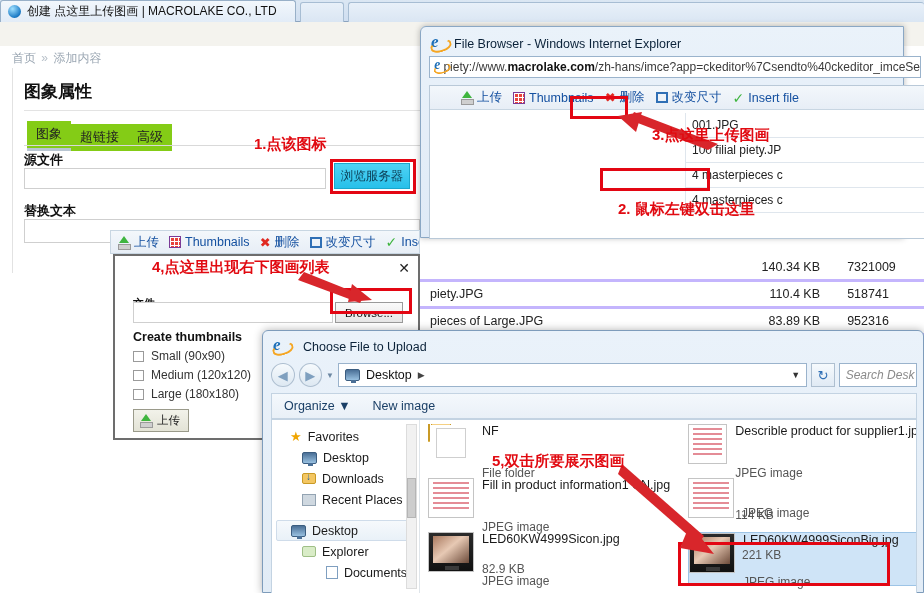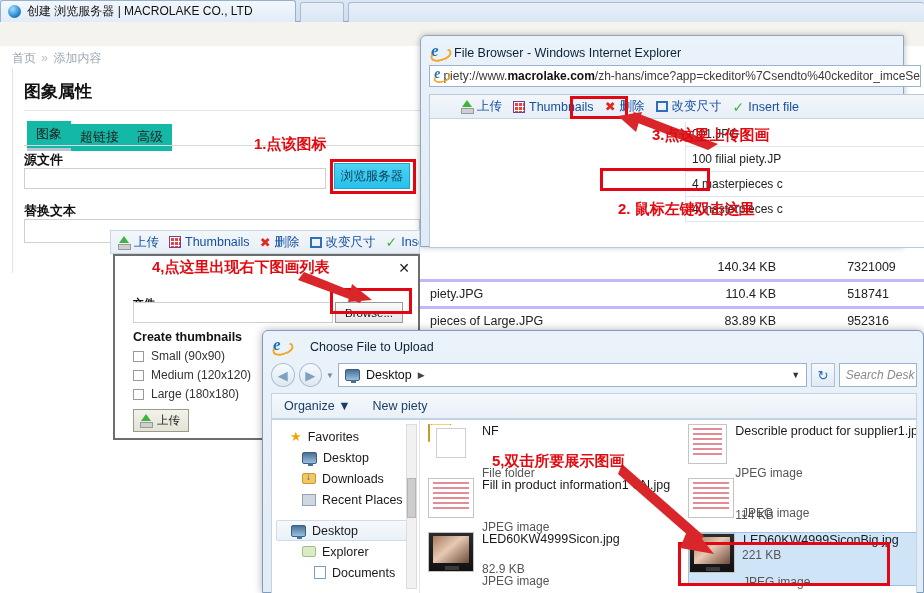--- a/index.html
+++ b/index.html
@@ -28,36 +28,36 @@
   .page-topstrip{ position:absolute; left:0; top:0; width:924px; height:24px; background:#f4f3ee; }
   .breadcrumb{ position:absolute; left:12px; top:50px; font-size:12px; color:#9aa6b2; }
   .breadcrumb .sep{ color:#b7c0c9; padding:0 2px; }
   .panel-white{ position:absolute; left:12px; top:68px; width:414px; height:205px;
     background:#fff; border-left:1px solid #e2e2e2; }
   .img-prop-title{ position:absolute; left:24px; top:80px; font-size:17px; font-weight:bold; color:#111; }
   .hr1{ position:absolute; left:24px; top:110px; width:396px; height:1px; background:#e3e3e3; }
 
   
   .ip-tabs{ position:absolute; left:27px; top:121px; display:flex; align-items:flex-end; gap:0; }
-  .ip-tab{ font-size:13px; color:#222; padding:4px 9px 5px 9px; background:#14b8a6; }
+  .ip-tab{ font-size:13px; color:#222; padding:4px 9px 5px 9px; background:#84cc16; }
   .ip-tab.active{ border-bottom:3px solid #b9c6d2; font-weight:normal; }
   .ip-tabline{ position:absolute; left:24px; top:145px; width:396px; height:1px; background:#d9d9d9; }
 
   .lbl-bold{ position:absolute; font-size:13px; font-weight:bold; color:#111; }
   .inp{ position:absolute; background:#fff; border:1px solid #cfcfcf; height:21px; }
 
   .btn-browse-server{ position:absolute; left:334px; top:163px; width:76px; height:26px;
     background:linear-gradient(to bottom,#4fd3f5,#27c0ea); border:1px solid #1aa7cd;
     color:#0c3f56; font-size:12.5px; display:flex; align-items:center; justify-content:center; }
   .redbox{ position:absolute; border:3px solid #e30613; }
 
   .annot{ position:absolute; color:#e10a11; font-weight:bold; white-space:nowrap; }
 
   
-  .iewin{ position:absolute; left:420px; top:35px; width:484px; height:212px;
+  .iewin{ position:absolute; left:420px; top:26px; width:484px; height:212px;
     background:linear-gradient(to bottom,#eaf2fa,#dfeaf6);
     border:1px solid #8aa7c4; border-top-left-radius:6px; box-shadow:0 0 6px rgba(0,0,0,.28); }
   .iewin-title{ position:absolute; left:10px; top:9px; display:flex; align-items:center; gap:7px;
     font-size:12.5px; color:#0b2239; }
   .ie-logo{ width:16px; height:16px; position:relative; }
   .ie-logo:before{ content:"e"; position:absolute; left:0; top:-4px; font-size:17px;
     font-family:"Liberation Serif",serif; font-style:italic; font-weight:bold; color:#1d6fb8; }
   .ie-logo:after{ content:""; position:absolute; left:-1px; top:4px; width:18px; height:8px;
     border:2px solid #f5a623; border-radius:50%; border-top-color:transparent; transform:rotate(-18deg); }
 
@@ -125,30 +125,30 @@
     background:linear-gradient(to bottom,#fafafa,#e6e6e6); border:1px solid #9a9a9a;
     font-size:11.5px; color:#111; display:flex; align-items:center; justify-content:center; }
 
   
   .biglist{ position:absolute; left:230px; top:255px; width:694px; height:100px;
     background:#fff; overflow:hidden; }
   .blrow{ height:27px; border-bottom:3px solid #c4b5fd; display:flex; align-items:center;
     font-size:12.5px; color:#222; }
   .blrow .nm{ flex:1; padding-left:200px; }
   .blrow .sz{ width:120px; text-align:right; }
-  .blrow .w{ width:48px; text-align:right;margin-left:44px; }
+  .blrow .w{ width:48px; text-align:right; }
   .blrow .h{ width:56px; text-align:right; padding-right:40px; }
   .blrow.sel{ background:#bcdcf5; border-bottom-color:#bcdcf5; filter:blur(1.6px); }
 
   
   .cfu{ position:absolute; left:262px; top:330px; width:662px; height:263px;
     background:linear-gradient(to bottom,#eaf2fa,#e2ecf6);
     border:1px solid #7e9cbb; border-top-left-radius:6px; border-top-right-radius:6px;
     box-shadow:0 0 8px rgba(0,0,0,.3); }
-  .cfu-title{ position:absolute; left:10px; top:8px; display:flex; align-items:center; gap:21px;
+  .cfu-title{ position:absolute; left:10px; top:8px; display:flex; align-items:center; gap:14px;
     font-size:12.5px; color:#0b2239; }
   .cfu-navbar{ position:absolute; left:8px; top:28px; width:646px; height:32px; display:flex; align-items:center; gap:4px; }
   .navcircle{ width:24px; height:24px; border-radius:50%;
     background:linear-gradient(to bottom,#f6fafd,#dde8f2); border:1px solid #aebfd0;
     display:flex; align-items:center; justify-content:center; color:#7fa0bf; font-size:13px; }
   .navcaret{ font-size:8px; color:#6d88a3; }
   .addrbox{ width:480px; height:24px; background:#fff; border:1px solid #9ab3cc;
     display:flex; align-items:center; gap:6px; padding:0 6px; }
   .mon-ico{ width:15px; height:12px; background:linear-gradient(to bottom,#4a6f96,#98c0e0);
     border:1px solid #3b5d80; border-radius:2px; position:relative; }
@@ -204,21 +204,21 @@
   .arrow-svg{ position:absolute; pointer-events:none; }
 </style>
 </head>
 <body>
 
 <div id="root">
 
   <div class="browser-tabbar">
     <div class="tab-active">
       <span class="ie-fav"></span>
-      <span class="tab-title">创建 浏览服务器 | MACROLAKE CO., LTD</span>
+      <span class="tab-title">创建 点这里上传图画 | MACROLAKE CO., LTD</span>
     </div>
     <div class="tab-empty t1"></div>
     <div class="tab-empty t2"></div>
   </div>
 
   <div class="page-body">
     <div class="page-topstrip"></div>
   </div>
 
   <div class="breadcrumb">
@@ -406,21 +406,21 @@
         <span class="addr-txt">Desktop</span>
         <span class="addr-arrow">▶</span>
         <span class="addr-caret">▼</span>
       </span>
       <span class="refresh">↻</span>
       <span class="searchbox">Search Desk</span>
     </div>
 
     <div class="cfu-cmdbar">
       <span><span>Organize</span> <span>▼</span></span>
-      <span>New piety</span>
+      <span>New image</span>
     </div>
 
     <div class="cfu-body">
       <div class="cfu-side">
         <div class="side-row">
           <span class="star">★</span>
           <span>Favorites</span>
         </div>
         <div class="side-row" style="padding-left:30px;">
           <span class="mon-ico"></span>
@@ -436,21 +436,21 @@
         </div>
         <div style="height:10px"></div>
         <div class="side-row sel">
           <span class="mon-ico"></span>
           <span>Desktop</span>
         </div>
         <div class="side-row" style="padding-left:30px;">
           <span class="lib-ico"></span>
           <span>Explorer</span>
         </div>
-        <div class="side-row" style="padding-left:42px;">
+        <div class="side-row" style="padding-left:42px;justify-content:center;">
           <span class="doc-ico"></span>
           <span>Documents</span>
         </div>
         <div class="side-scroll"></div>
         <div class="side-thumb"></div>
       </div>
 
       <div class="cfu-files">
 
         <div class="fcol" style="left:8px; top:4px; width:260px;">

